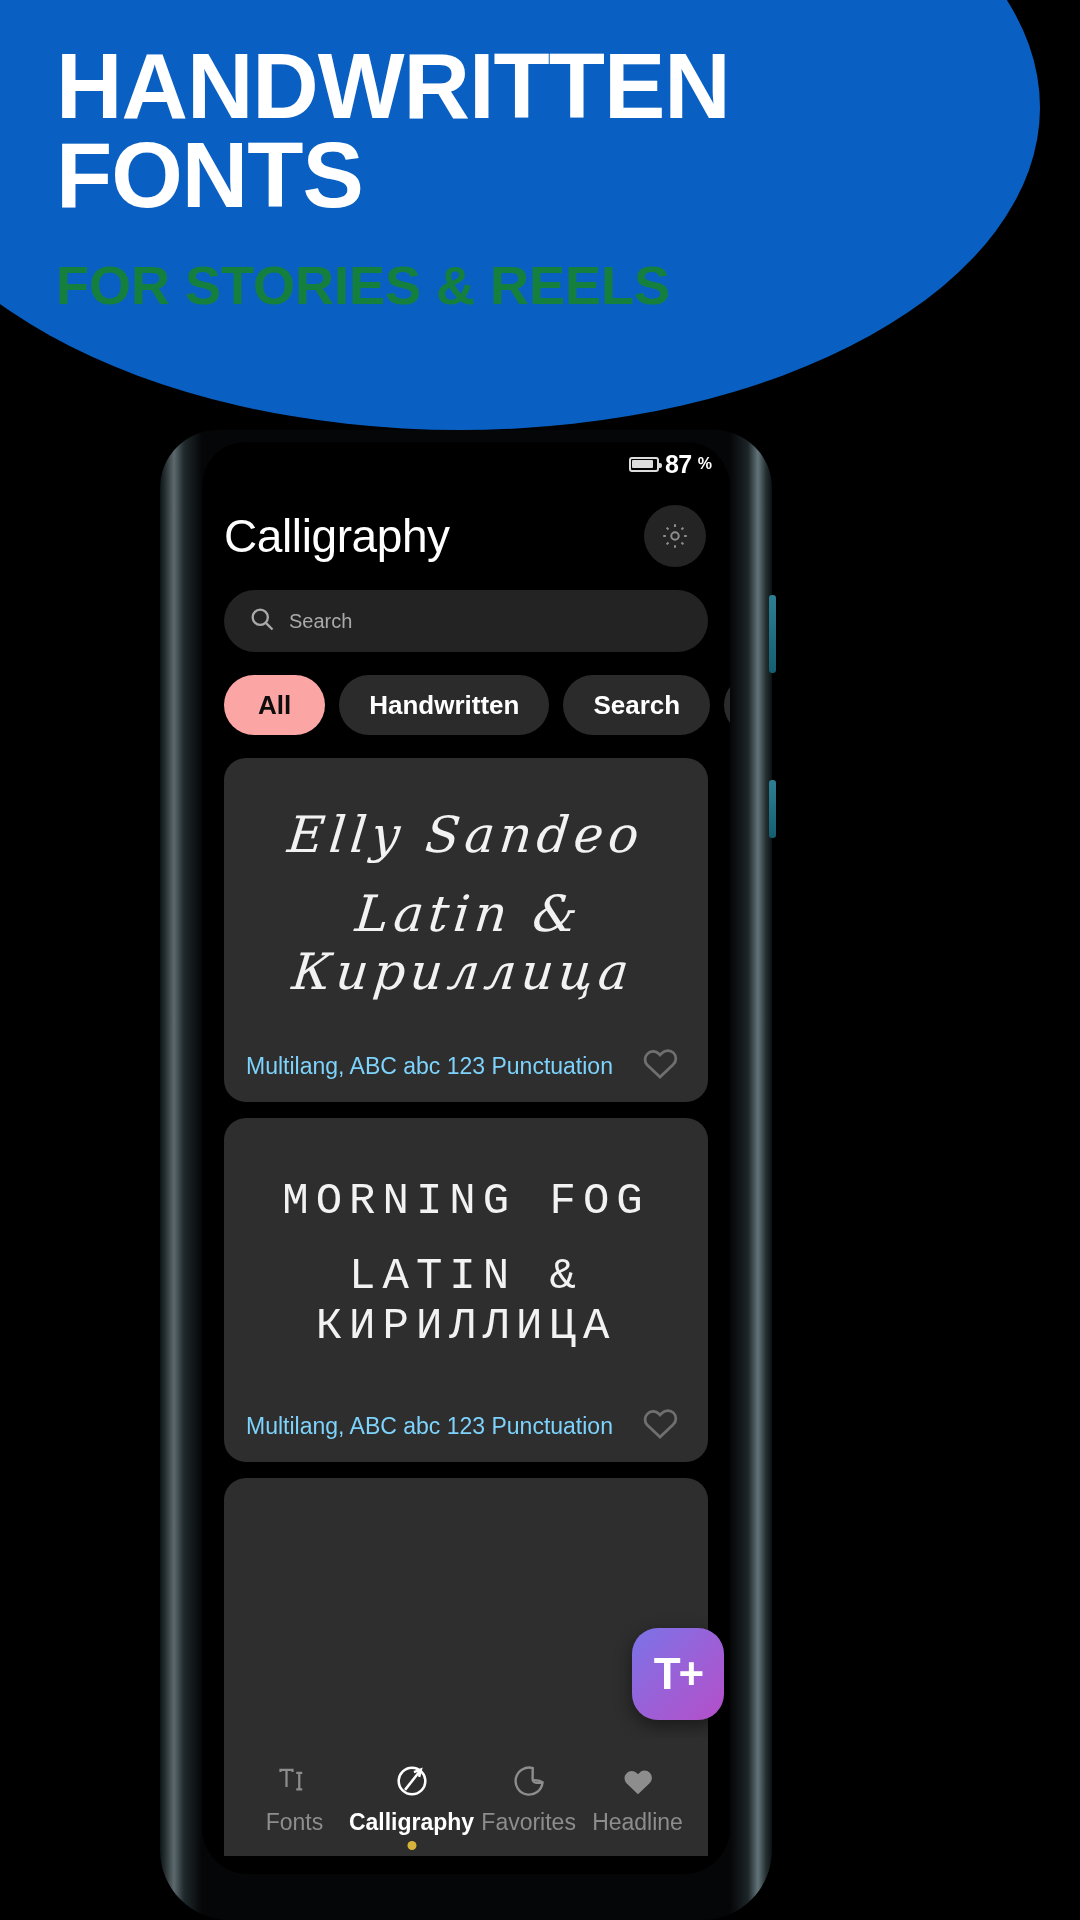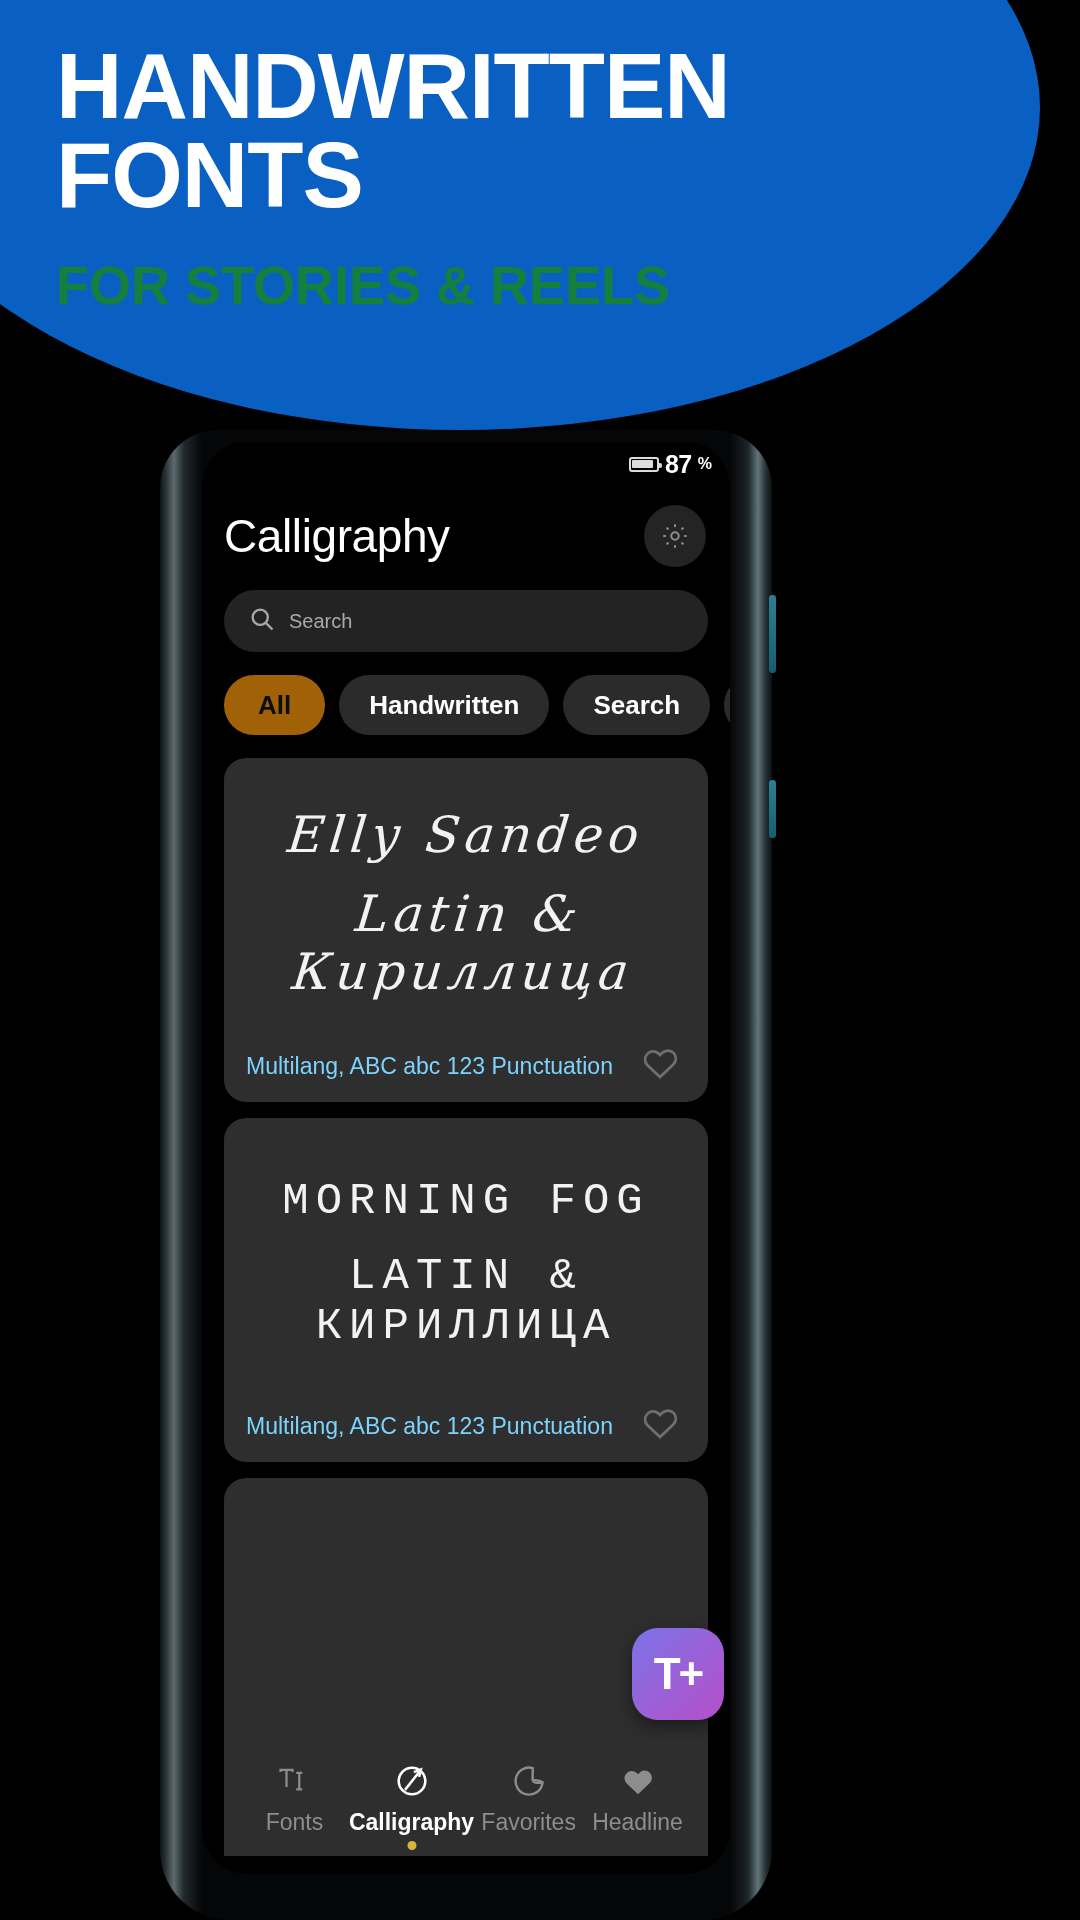--- a/index.html
+++ b/index.html
@@ -129,21 +129,21 @@
   #chips-row{
     position:absolute; left:22px; right:0; top:232px; height:62px;
     display:flex; align-items:center; gap:14px; overflow:hidden;
   }
   .chip{
     height:60px; border-radius:30px; background:#2b2b2b;
     color:#ffffff; font-size:26px; font-weight:bold;
     display:flex; align-items:center; justify-content:center;
     padding:0 30px; white-space:nowrap; flex:0 0 auto;
   }
-  .chip.selected{ background:#a16207; color:#0d0d0d; padding:0 34px; }
+  .chip.selected{ background:#fca5a5; color:#0d0d0d; padding:0 34px; }
 
   
   #font-list{
     position:absolute; left:22px; right:22px; top:316px; bottom:0;
   }
   .font-card{
     position:relative;
     background:#2e2e2e; border-radius:22px;
     height:344px; margin-bottom:16px;
     overflow:hidden;

